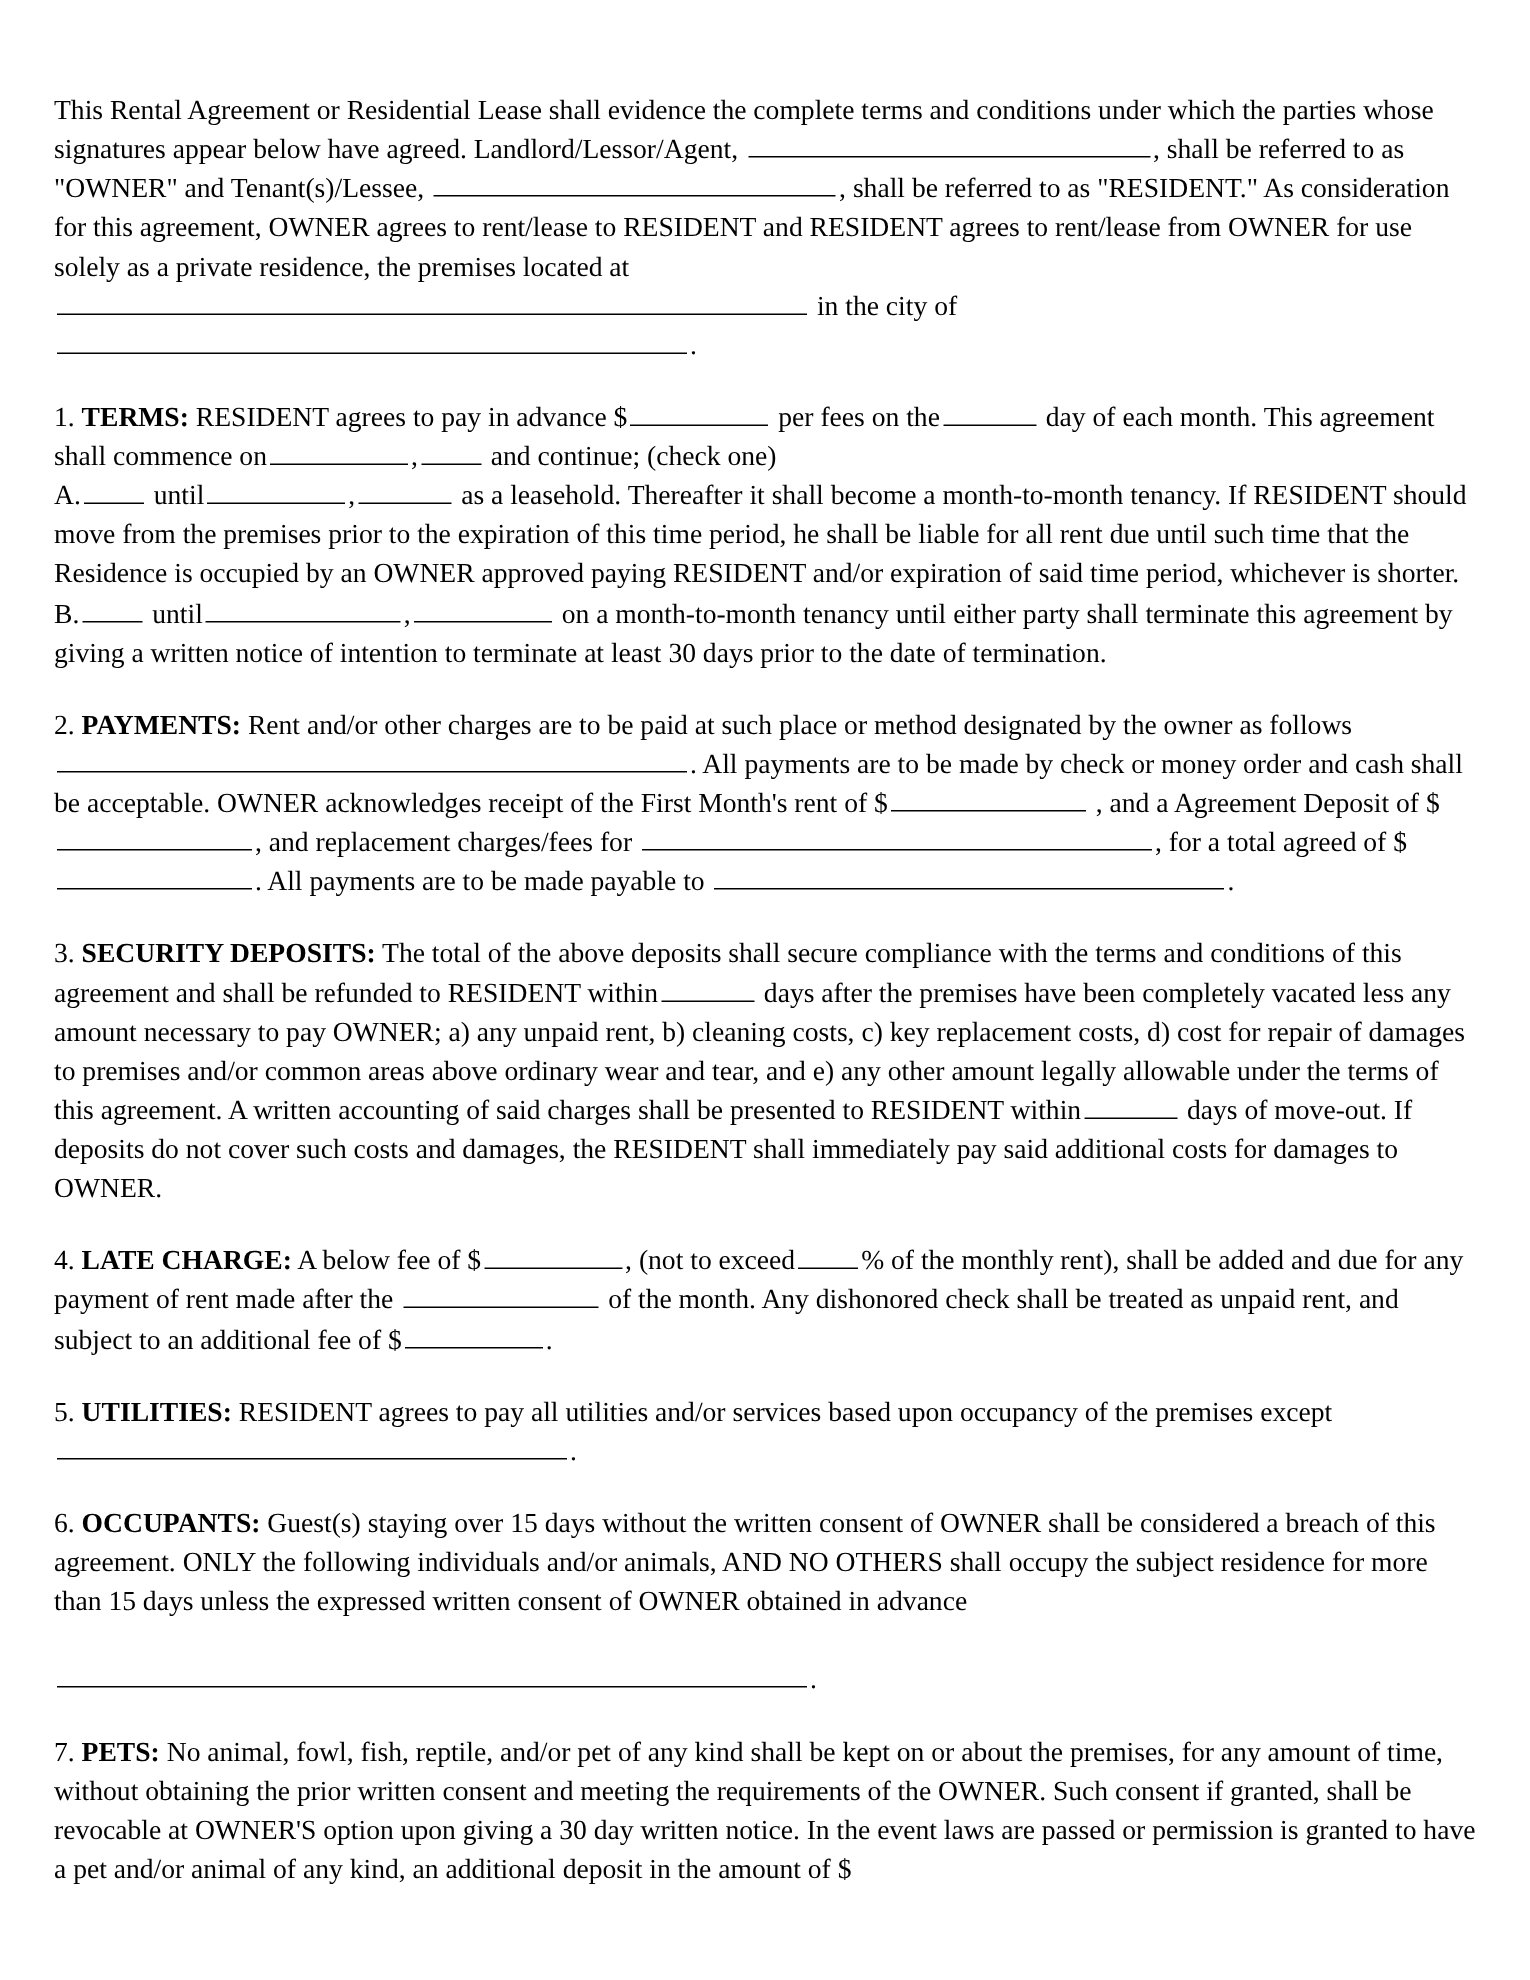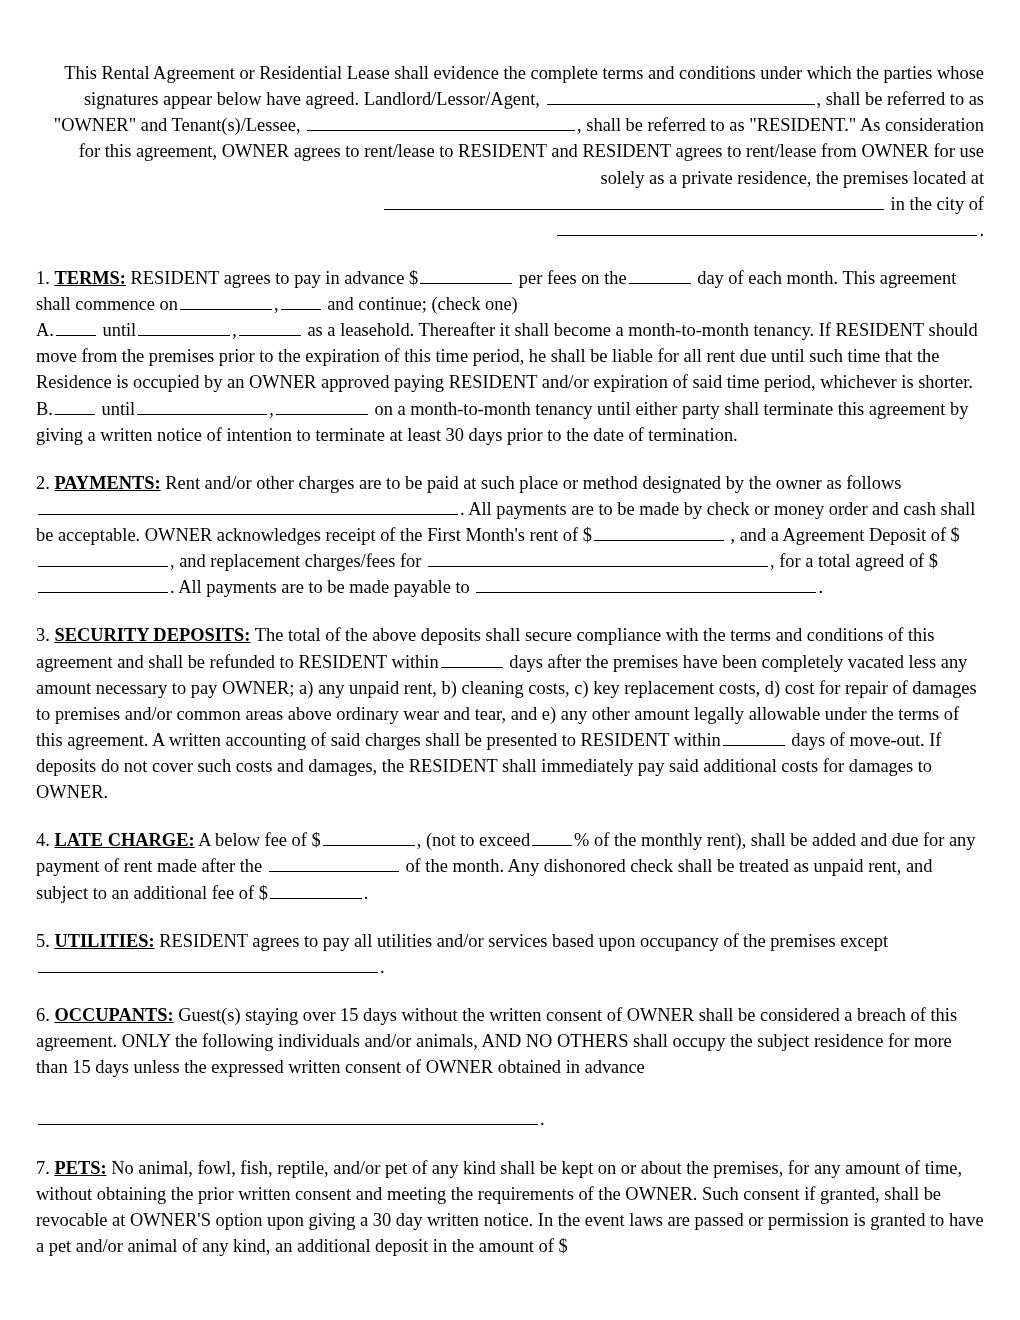--- a/index.html
+++ b/index.html
@@ -45,39 +45,38 @@
   .clause {
     font-size: 18.4px;
     line-height: 1.42;
     margin-top: 22px;
   }
   .clause-num {
     font-weight: normal;
   }
   .clause-head {
     font-weight: bold;
-    text-decoration: underline;
   }
   .fill {
     display: inline-block;
     border-bottom: 1px solid #000;
     height: 0.95em;
     vertical-align: baseline;
     margin: 0 2px;
   }
   .f-xs { width: 40px; }
   .f-sm { width: 62px; }
   .f-md { width: 92px; }
   .f-lg { width: 130px; }
   .f-line-1 { width: 268px; }
   .f-line-2 { width: 340px; }
   .f-line-3 { width: 420px; }
   .f-line-4 { width: 500px; }
   .flow {
-    text-align: right;
+    text-align: left;
   }
 </style>
 </head>
 <body>
 
 <div class="page">
 
 
 
   <div class="body-block flow">

